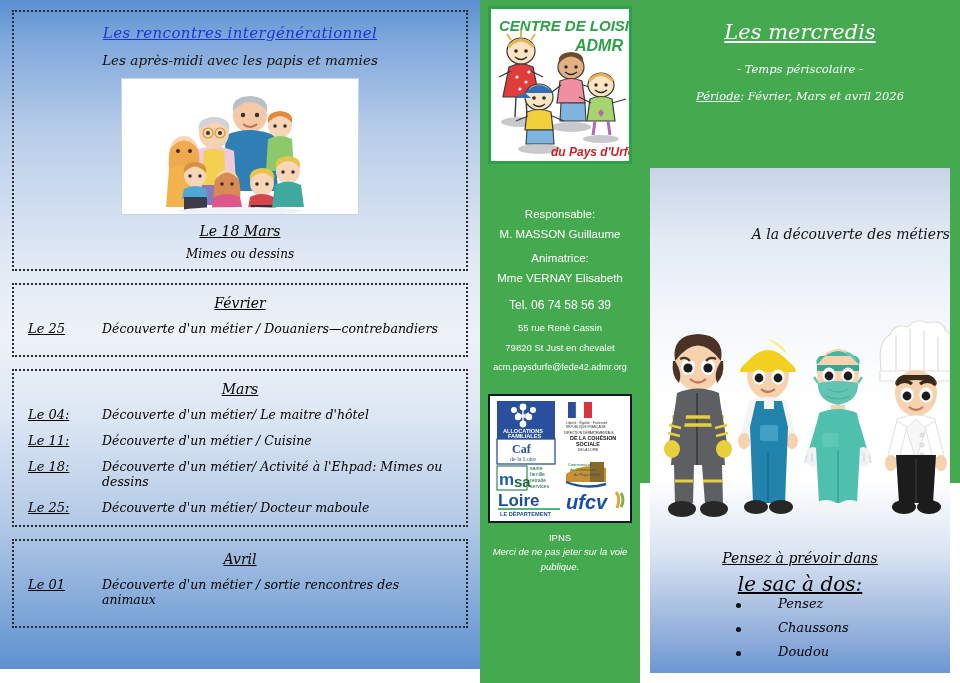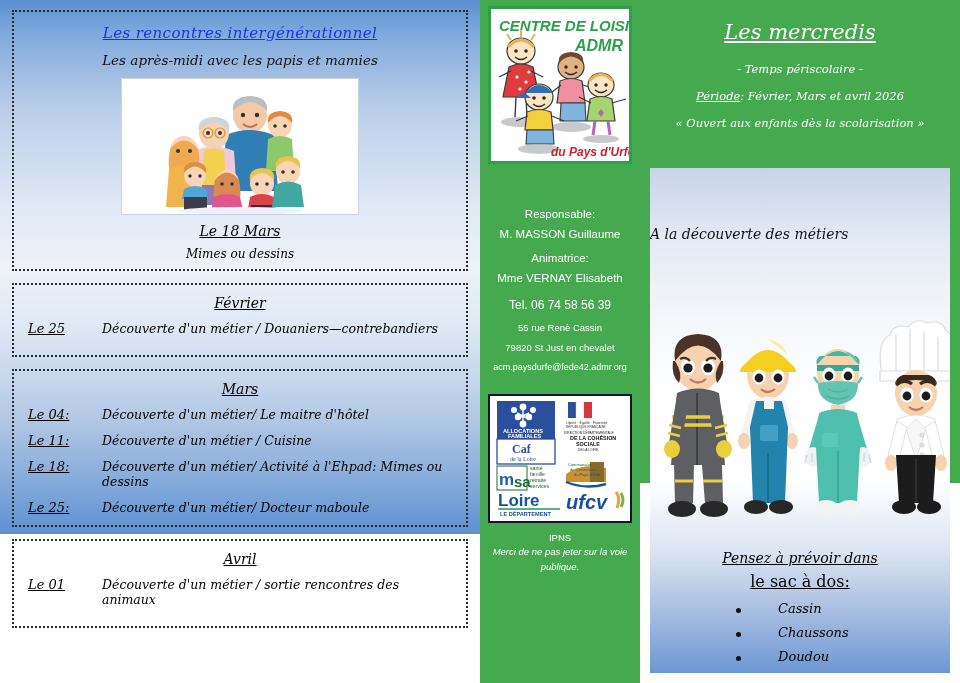--- a/index.html
+++ b/index.html
@@ -5,21 +5,21 @@
   html,body{margin:0;padding:0;}
   body{
     width:960px;height:683px;overflow:hidden;
     font-family:"Liberation Sans",sans-serif;
     background:#ffffff;
   }
   .brochure{position:relative;width:960px;height:683px;display:flex;}
 
   
   .panel-left{
-    position:relative;width:480px;height:534px;flex:0 0 480px;
+    position:relative;width:480px;height:669px;flex:0 0 480px;
     background:linear-gradient(to bottom,
        #5b8fd0 0%, #7fa8dc 6%, #b9cde9 20%, #dfe8f4 38%,
        #eef2f8 50%, #dde7f4 62%, #b4c9e6 78%, #7ea6d8 92%, #5e90d1 100%);
     padding:10px 12px;box-sizing:border-box;
   }
   .dotbox{
     border:2px dotted #2b2b2b;
     box-sizing:border-box;
     margin-bottom:12px;
     padding:8px 10px;
@@ -106,36 +106,36 @@
   .r-line{font-size:11.5px;font-style:italic;font-family:"DejaVu Serif",serif;margin-bottom:13px;}
   .r-line u{text-decoration:underline;}
   .r-body{
     position:absolute;left:10px;top:168px;width:300px;height:505px;
     background:linear-gradient(to bottom,
       #c7d4e8 0%, #e3eaf4 14%, #f4f7fb 30%, #ffffff 46%,
       #ffffff 62%, #dbe4f2 76%, #9db7de 90%, #6d97d3 100%);
     box-sizing:border-box;overflow:hidden;
   }
   .r-sub{
-    text-align:left;font-size:14px;font-style:italic;
-    font-family:"DejaVu Serif",serif;color:#111;margin:58px 0 0;
+    text-align:right;font-size:14px;font-style:italic;
+    font-family:"DejaVu Serif",serif;color:#111;margin:58px 0 0;padding-left:19px;
   }
   .jobs{
     position:absolute;left:0;top:145px;width:300px;height:215px;
   }
   .r-pack{
     position:absolute;left:0;top:382px;width:300px;text-align:center;
   }
   .pack-t1{
     font-size:14px;font-style:italic;font-family:"DejaVu Serif",serif;
     text-decoration:underline;margin-bottom:6px;
   }
   .pack-t2{
-    font-size:16px;font-family:"DejaVu Serif",serif;
-    text-decoration:underline;margin-bottom:10px;
+    font-size:20px;font-style:italic;font-family:"DejaVu Serif",serif;
+    text-decoration:underline;
   }
   .pack-list{list-style:none;margin:0;padding:0 0 0 86px;text-align:left;}
   .pack-list li{
     font-size:13px;font-style:italic;font-family:"DejaVu Serif",serif;
     margin-bottom:9px;position:relative;padding-left:42px;
   }
   .pack-list li:before{
     content:"";position:absolute;left:0;top:7px;width:5px;height:5px;
     background:#111;border-radius:50%;
   }
@@ -392,21 +392,20 @@
   </div>
 
   <div class="panel-right">
 
     <div class="r-head">
       <div class="r-title">Les mercredis</div>
       <div class="r-line">- Temps périscolaire -</div>
       <div class="r-line">
         <u>Période</u><span>: Février, Mars et avril 2026</span>
       </div>
-      <div class="r-line">« Ouvert aux enfants dès la scolarisation »</div>
     </div>
 
     <div class="r-body">
       <div class="r-sub">A la découverte des métiers</div>
 
       <div class="jobs">
         <svg viewBox="0 0 300 215" width="300" height="215" aria-hidden="true">
           <rect width="300" height="215" fill="#ffffff" opacity="0"></rect>
 
           <g>
@@ -513,21 +512,21 @@
             <ellipse cx="254" cy="194" rx="12" ry="7" fill="#1c1c1c"></ellipse>
             <ellipse cx="279" cy="194" rx="12" ry="7" fill="#1c1c1c"></ellipse>
           </g>
         </svg>
       </div>
 
       <div class="r-pack">
         <div class="pack-t1">Pensez  à prévoir dans</div>
         <div class="pack-t2">le sac à dos:</div>
         <ul class="pack-list">
-          <li>Cassin</li>
+          <li>Pensez</li>
           <li>Chaussons</li>
           <li>Doudou</li>
         </ul>
       </div>
     </div>
   </div>
 
 </div>
 
 </body></html>

